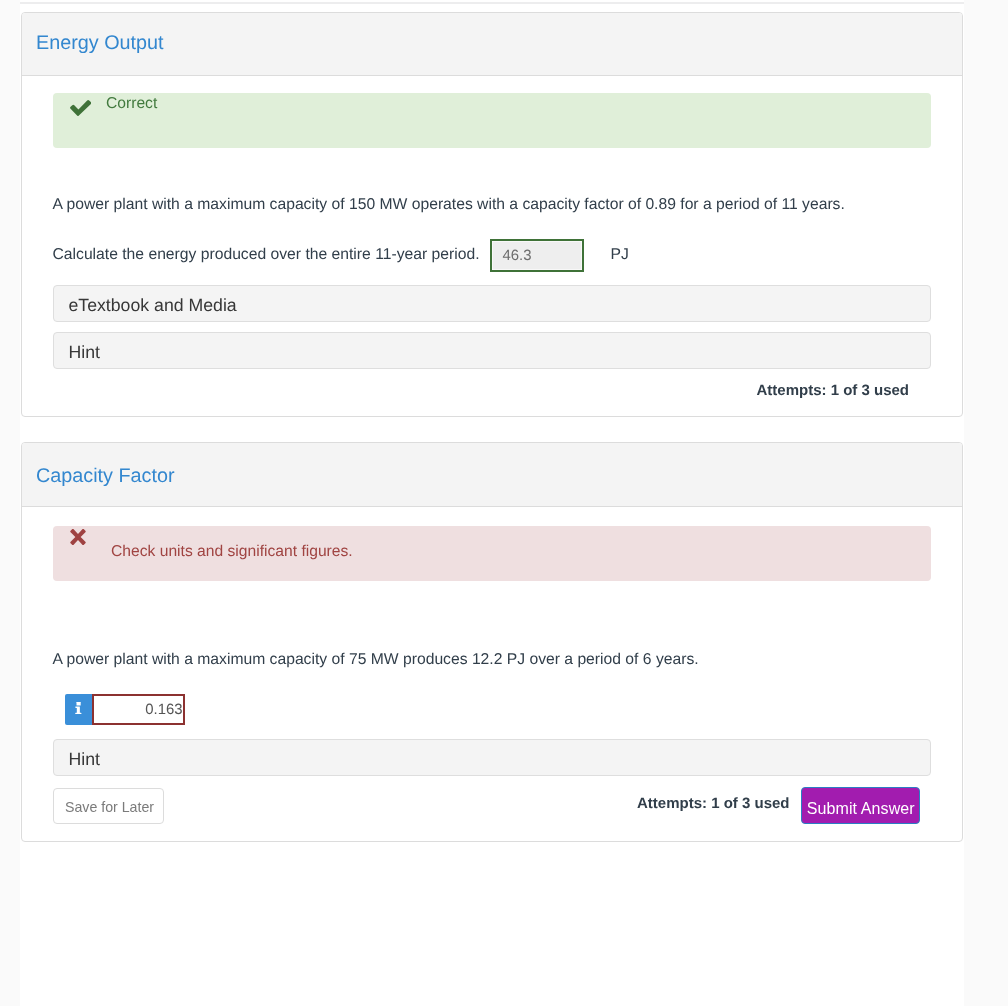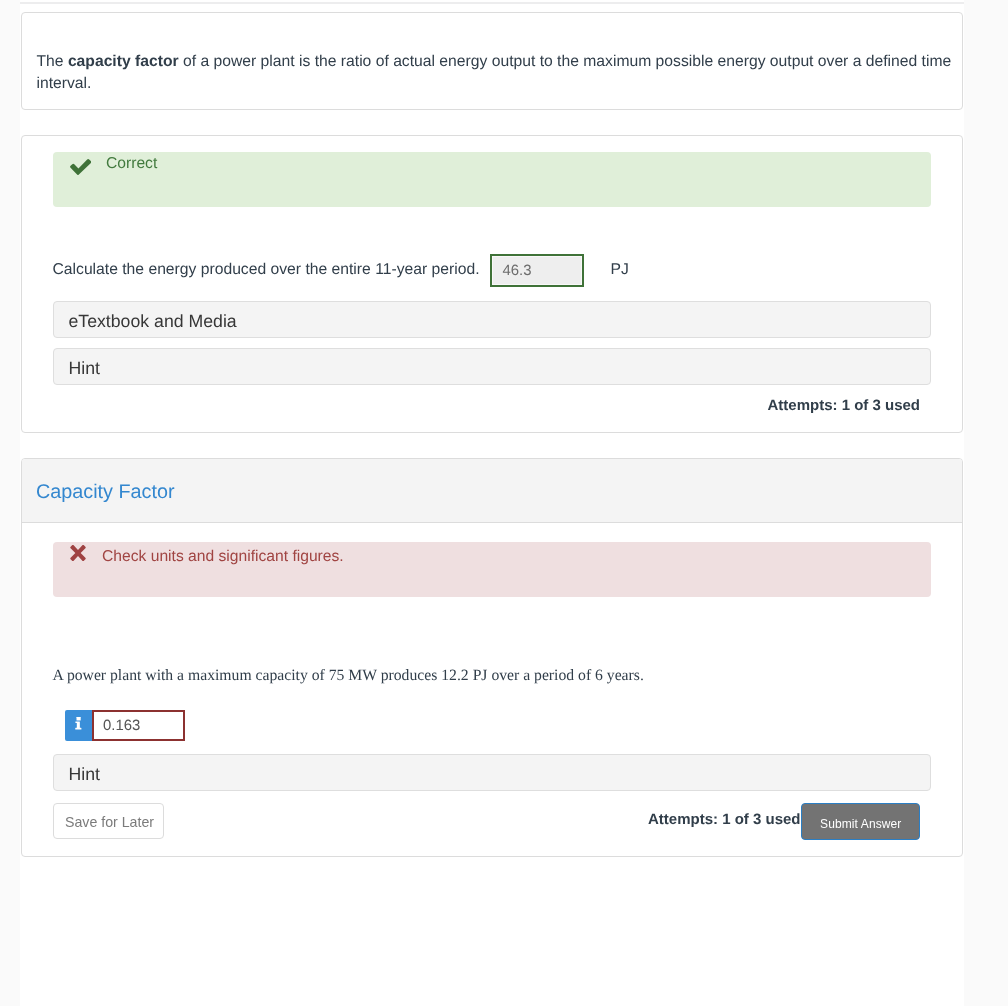--- a/index.html
+++ b/index.html
@@ -22,74 +22,75 @@
   .hdr-b{height:64px;}
   .hdr-b .card-title{top:20px;}
   .card-body{padding:16.5px 31px 20px 31px;}
   .body-b{padding-top:19px;padding-bottom:16.5px;}
   .intro-body{padding:37.8px 2px 14.2px 15px;font-size:15.7px;line-height:22px;}
 
   .alert{border-radius:4px;display:flex;align-items:flex-start;height:55px;padding-left:18px;font-size:15.65px;margin-bottom:46.5px;}
   .alert-success{background:#e0efd9;color:#427a3e;}
   .alert-danger{background:#efdfe0;color:#a04442;margin-bottom:68px;}
   .alert-success .status-label{position:relative;top:2.3px;}
-  .alert-danger .status-label{position:relative;top:6px;}
+  .alert-danger .status-label{position:relative;top:17px;margin-left:9px;}
   .alert-ico{width:35.5px;flex:0 0 35.5px;display:flex;align-items:center;}
   .alert-danger .alert-ico{width:31.5px;flex:0 0 31.5px;}
   .ico-check{margin-left:-1px;margin-top:6px;}
   .ico-times{margin-left:-1px;margin-top:3px;}
 
   .ptxt{font-size:15.7px;line-height:22px;margin-bottom:22.5px;}
-  .body-b .ptxt{margin-bottom:23px;font-family:Liberation Serif, serif;}
+  .body-b .ptxt{margin-bottom:23px;}
 
   .qrow{display:flex;align-items:center;font-size:15.7px;line-height:22px;margin-bottom:13.8px;height:33px;}
   .body-b .qrow{margin-bottom:13.5px;height:31px;}
   .unit{margin-left:27px;}
 
   .inp{font-size:14.9px;height:33px;display:flex;align-items:center;line-height:1;}
   .inp > span{position:relative;top:1px;}
   .inp-correct{border:2px solid #3f7238;outline:none;background:#eeeeee;color:#6d6d6d;width:93.5px;margin-left:10.5px;box-shadow:inset 0 0 0 0.7px #fcfcfc;padding-left:10.5px;}
-  .inp-wrong{border:2px solid #8c3130;background:#fff;color:#555;width:93px;height:31px;padding-left:9.5px;}
+  .inp-wrong{border:2px solid #8c3130;background:#fff;color:#555;width:93px;height:31px;padding-left:9.5px;justify-content:flex-end;}
   .infobtn{background:#3a8fd9;width:27px;height:31px;display:flex;align-items:center;justify-content:center;border-radius:2px 0 0 2px;margin-left:12px;}
   .ico-info{margin-left:1px;margin-bottom:3.5px;}
 
   .panel{background:#f4f4f4;border:1px solid #dedede;border-radius:4px;height:37px;display:flex;align-items:center;padding-left:15px;font-size:17.7px;color:#373737;margin-bottom:10px;}
   .panel > span{position:relative;top:2px;}
   .panel:last-of-type{margin-bottom:0;}
 
   .footer{margin-top:8px;display:flex;align-items:center;}
   .body-b .footer{margin-top:11.5px;}
   .footer-right{margin-left:auto;display:flex;align-items:center;margin-right:11px;}
-  .footer-right .attempts{}
+  .footer-right .attempts{margin-right:11px;}
   .body-b .footer-right .attempts{top:-2px;}
   .attempts{font-weight:bold;font-size:15px;white-space:nowrap;position:relative;top:2.5px;}
-  .btn-primary{background:#737373;color:#fff;border:1px solid #2a7ec4;border-radius:4px;height:37px;width:119.5px;font-size:12px;font-family:inherit;padding:0 0 0 1px;line-height:41px;letter-spacing:0.1px;}
+  .btn-primary{background:#a21caf;color:#fff;border:1px solid #2a7ec4;border-radius:4px;height:37px;width:119.5px;font-size:16px;font-family:inherit;padding:0 0 0 1px;line-height:41px;letter-spacing:0.1px;}
   .btn-default{background:#fff;color:#7b7b7b;border:1px solid #dcdcdc;border-radius:4px;height:36px;width:111px;font-size:14.2px;font-family:inherit;padding:0 0 0 3px;line-height:36px;}
 </style>
 </head>
 <body>
 
 <div class="page">
   <div class="topbar"></div>
   <div class="cards">
 
-    <div class="card">
-      <div class="intro-body"><span>The </span><b>capacity factor</b><span> of a power plant is the ratio of actual energy output to the maximum possible energy output over a defined time interval.</span></div>
-    </div>
 
     <div class="card">
+      <div class="card-header">
+        <div class="card-title">Energy Output</div>
+      </div>
       <div class="card-body">
         <div class="alert alert-success">
           <span class="alert-ico">
               <svg class="ico-check" width="21" height="18" viewBox="0 0 21 18" aria-hidden="true">
                 <path d="M7.30 16.86 L0.55 9.73 a1.4 1.4 0 0 1 0.04 -1.99 l1.70 -1.61 a1.4 1.4 0 0 1 1.99 0.04 l4.13 4.36 L17.18 1.51 a1.4 1.4 0 0 1 1.98 -0.07 l1.67 1.56 a1.4 1.4 0 0 1 0.07 1.98 L8.34 16.90 a1.4 1.4 0 0 1 -1.04 -0.04 z" fill="#3f7238"></path>
               </svg>
             </span>
           <span class="status-label">Correct</span>
         </div>
+        <div class="ptxt">A power plant with a maximum capacity of 150 MW operates with a capacity factor of 0.89 for a period of 11 years.</div>
         <div class="qrow">
           <span>Calculate the energy produced over the entire 11-year period.</span>
           <span class="inp inp-correct">
               <span>46.3</span>
             </span>
           <span class="unit">PJ</span>
         </div>
         <div class="panel">
             <span>eTextbook and Media</span>
           </div>

